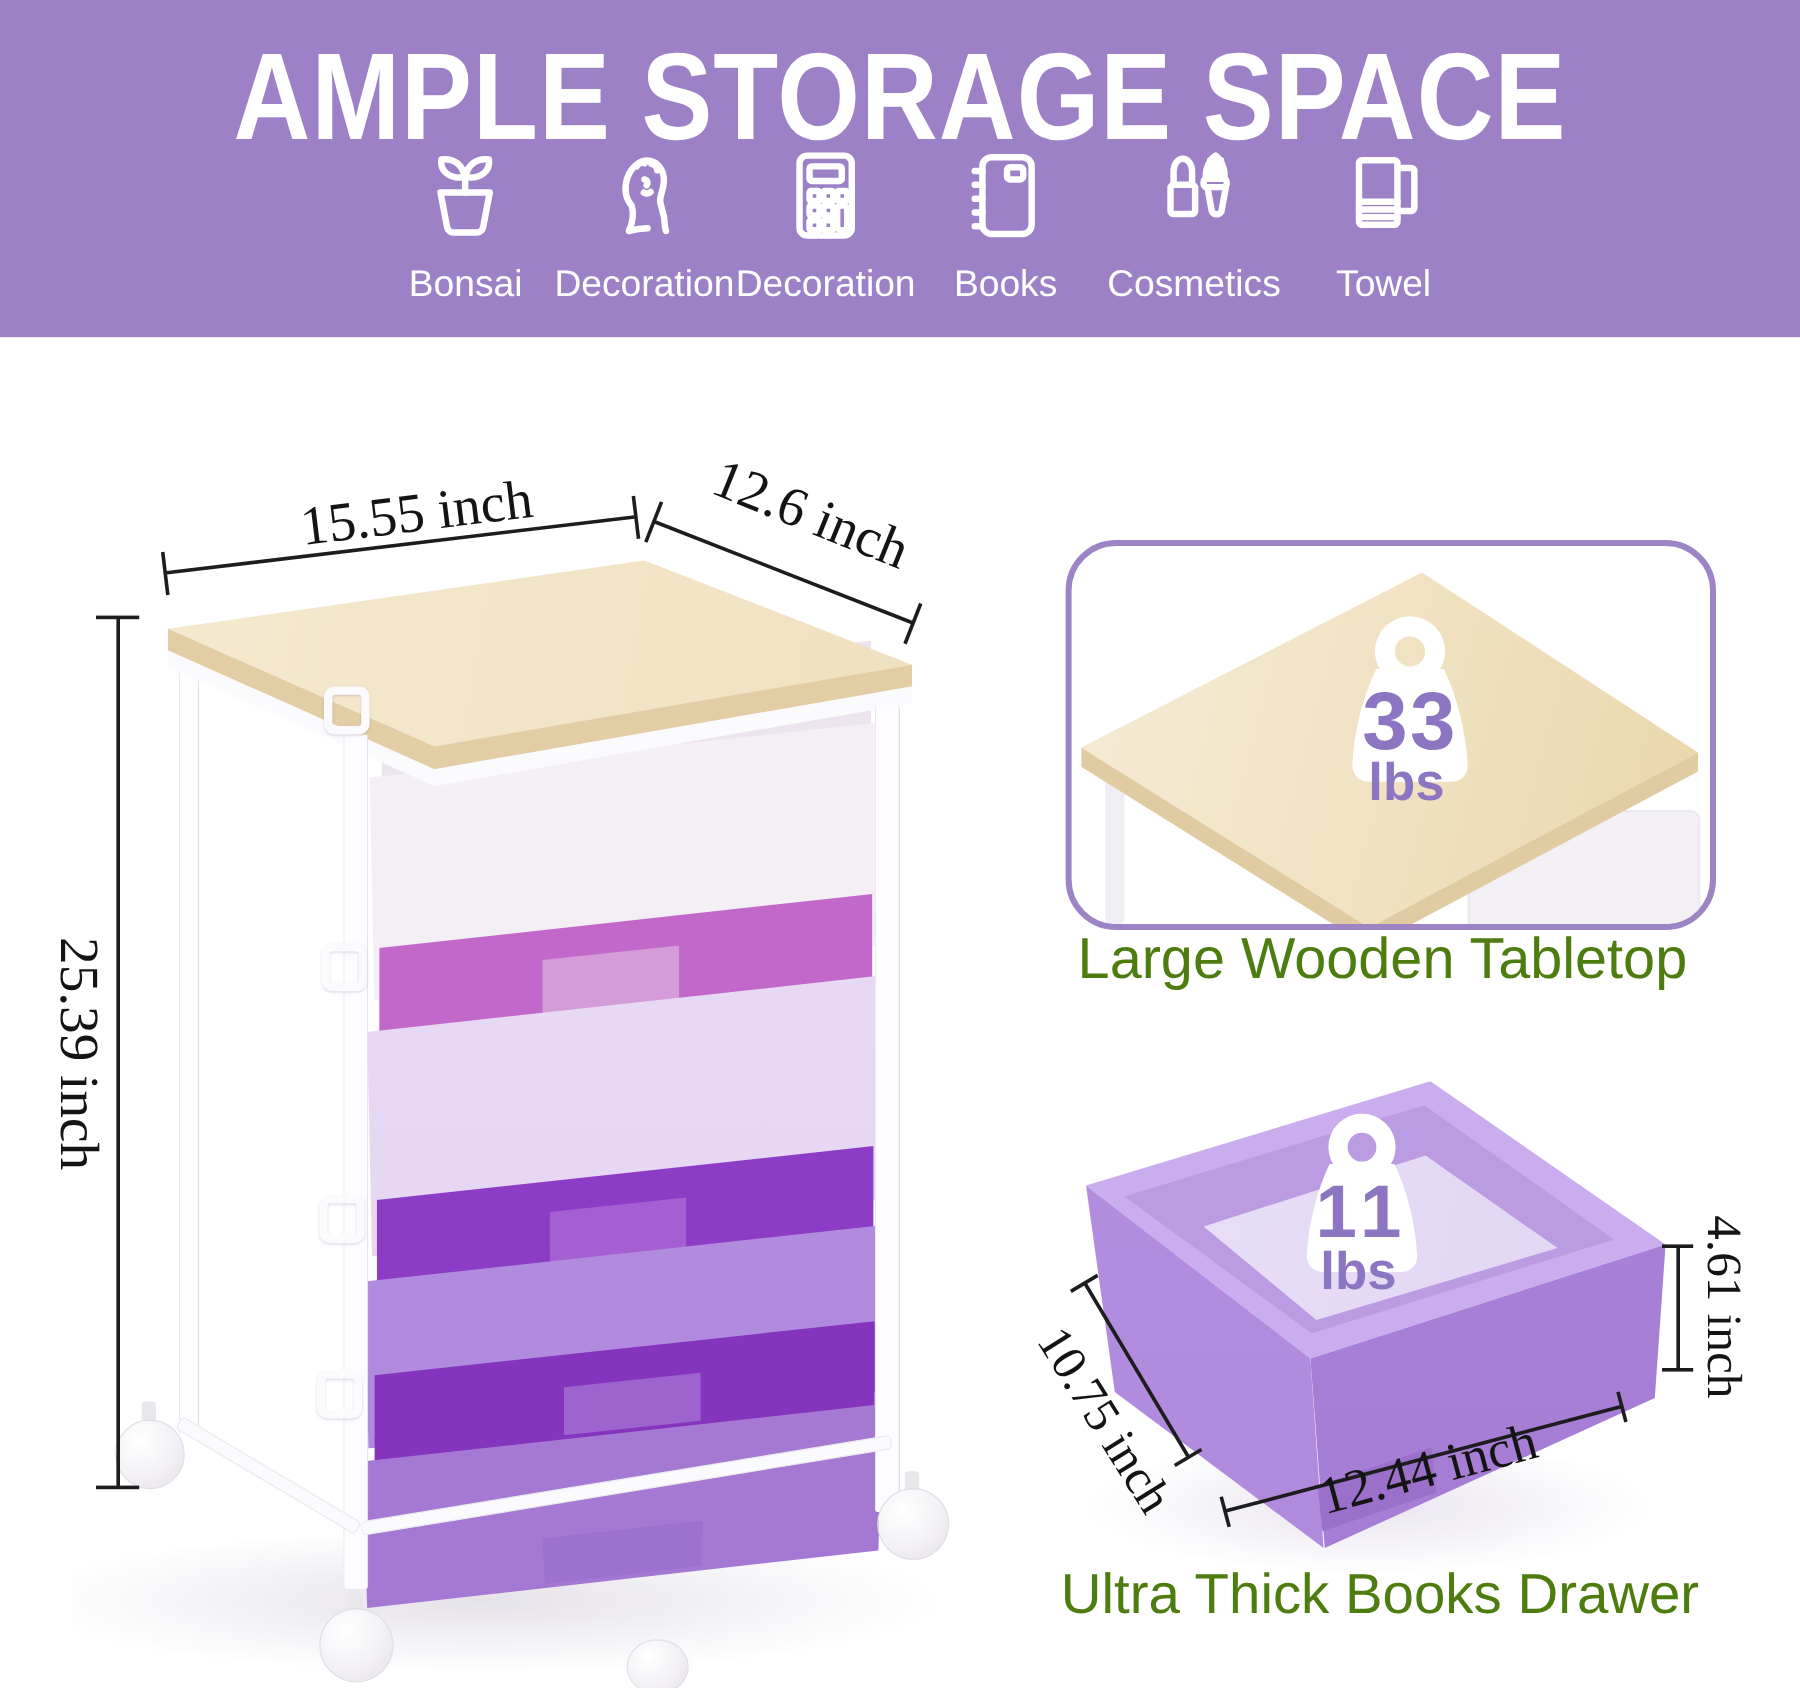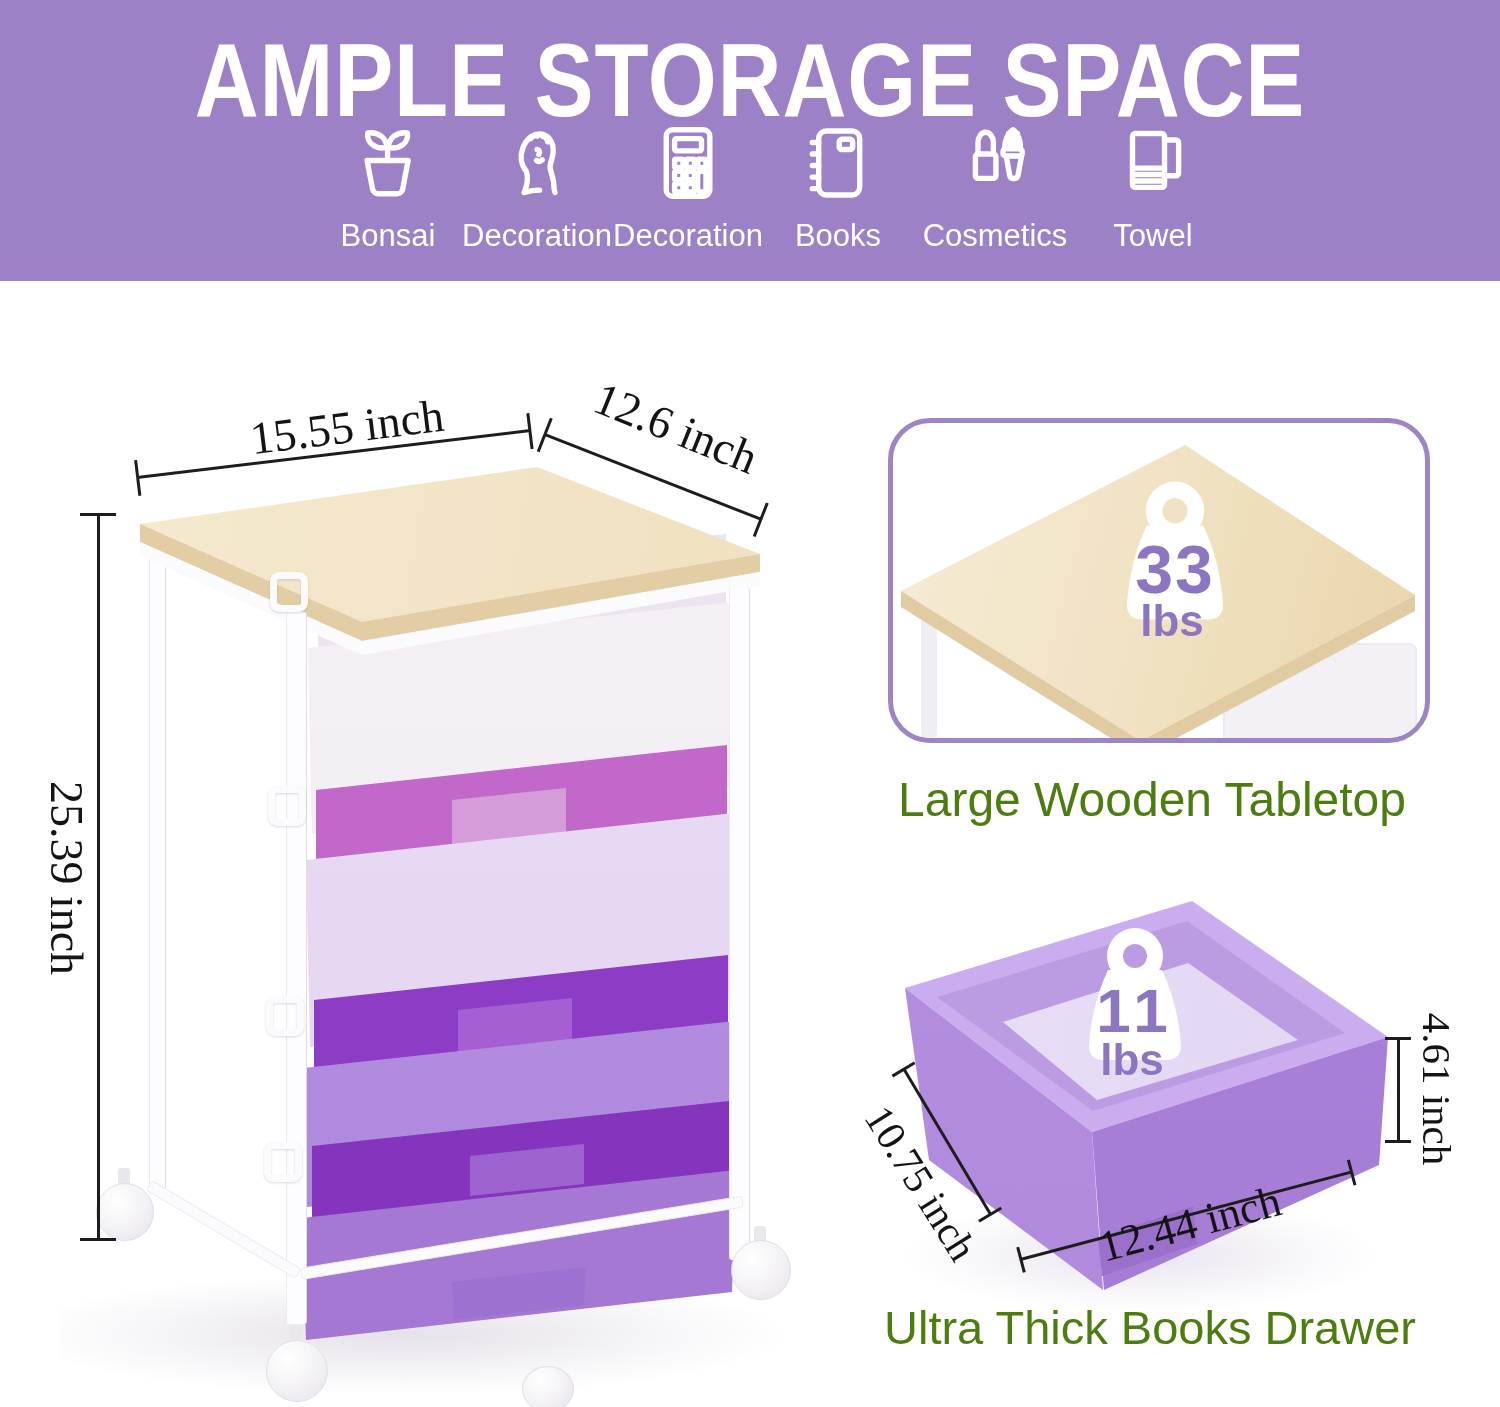--- a/index.html
+++ b/index.html
@@ -41,21 +41,21 @@
 
   
   .post{position:absolute;background:#fdfcfe;border-left:1px solid #ece9ef;border-right:1px solid #e0dce4;border-radius:3px;}
   .wheel{position:absolute;border-radius:50%;
       background:radial-gradient(circle at 35% 30%,#ffffff,#f3f1f5 55%,#e5e1e8);
       border:1px solid #e2dee6;}
   .stem{position:absolute;background:#e9e6ec;border-radius:3px;}
   .hook{position:absolute;width:24px;height:26px;border:7px solid #fbfafc;border-radius:9px;
       filter:drop-shadow(0 1px 1px rgba(120,100,150,.25));}
   .rail{position:absolute;height:10px;background:#fbfafc;border:1px solid #eceaf0;transform-origin:0 0;border-radius:4px;}
-  #ttcard{position:absolute;left:888px;top:418px;width:532px;height:315px;border:5px solid #9d84c4;
+  #ttcard{position:absolute;left:888px;top:450px;width:532px;height:315px;border:5px solid #9d84c4;
       border-radius:42px;overflow:hidden;background:#ffffff;}
   #ttcard .inner{position:absolute;inset:0;}
 </style>
 </head>
 <body>
 
 <div id="stage">
 
   <div id="hero">
     <div id="hero-title">AMPLE STORAGE SPACE</div>

